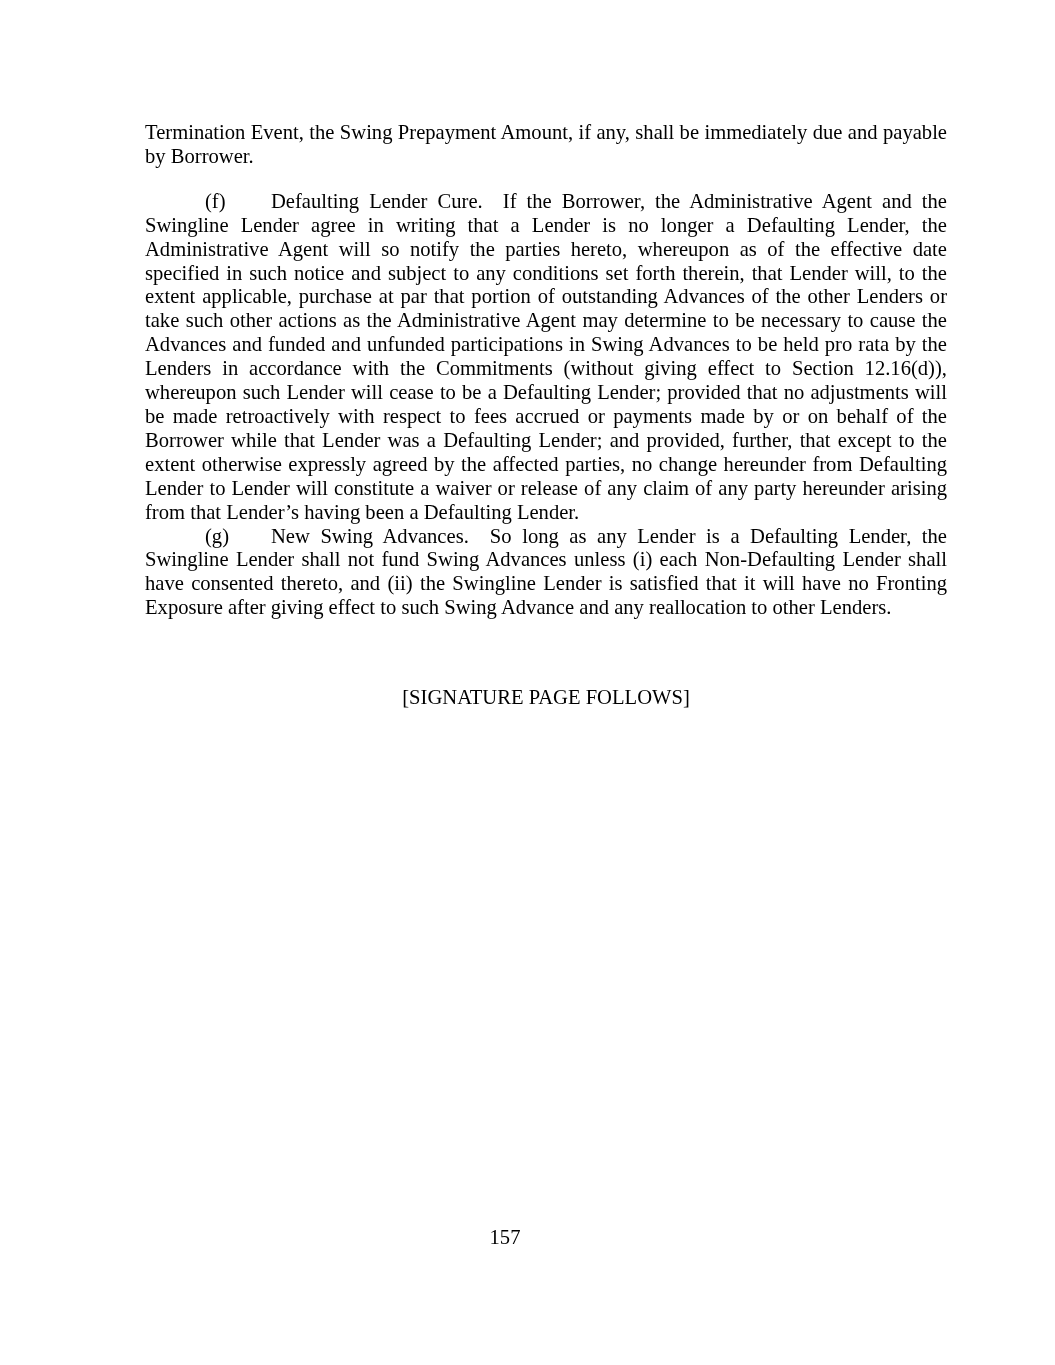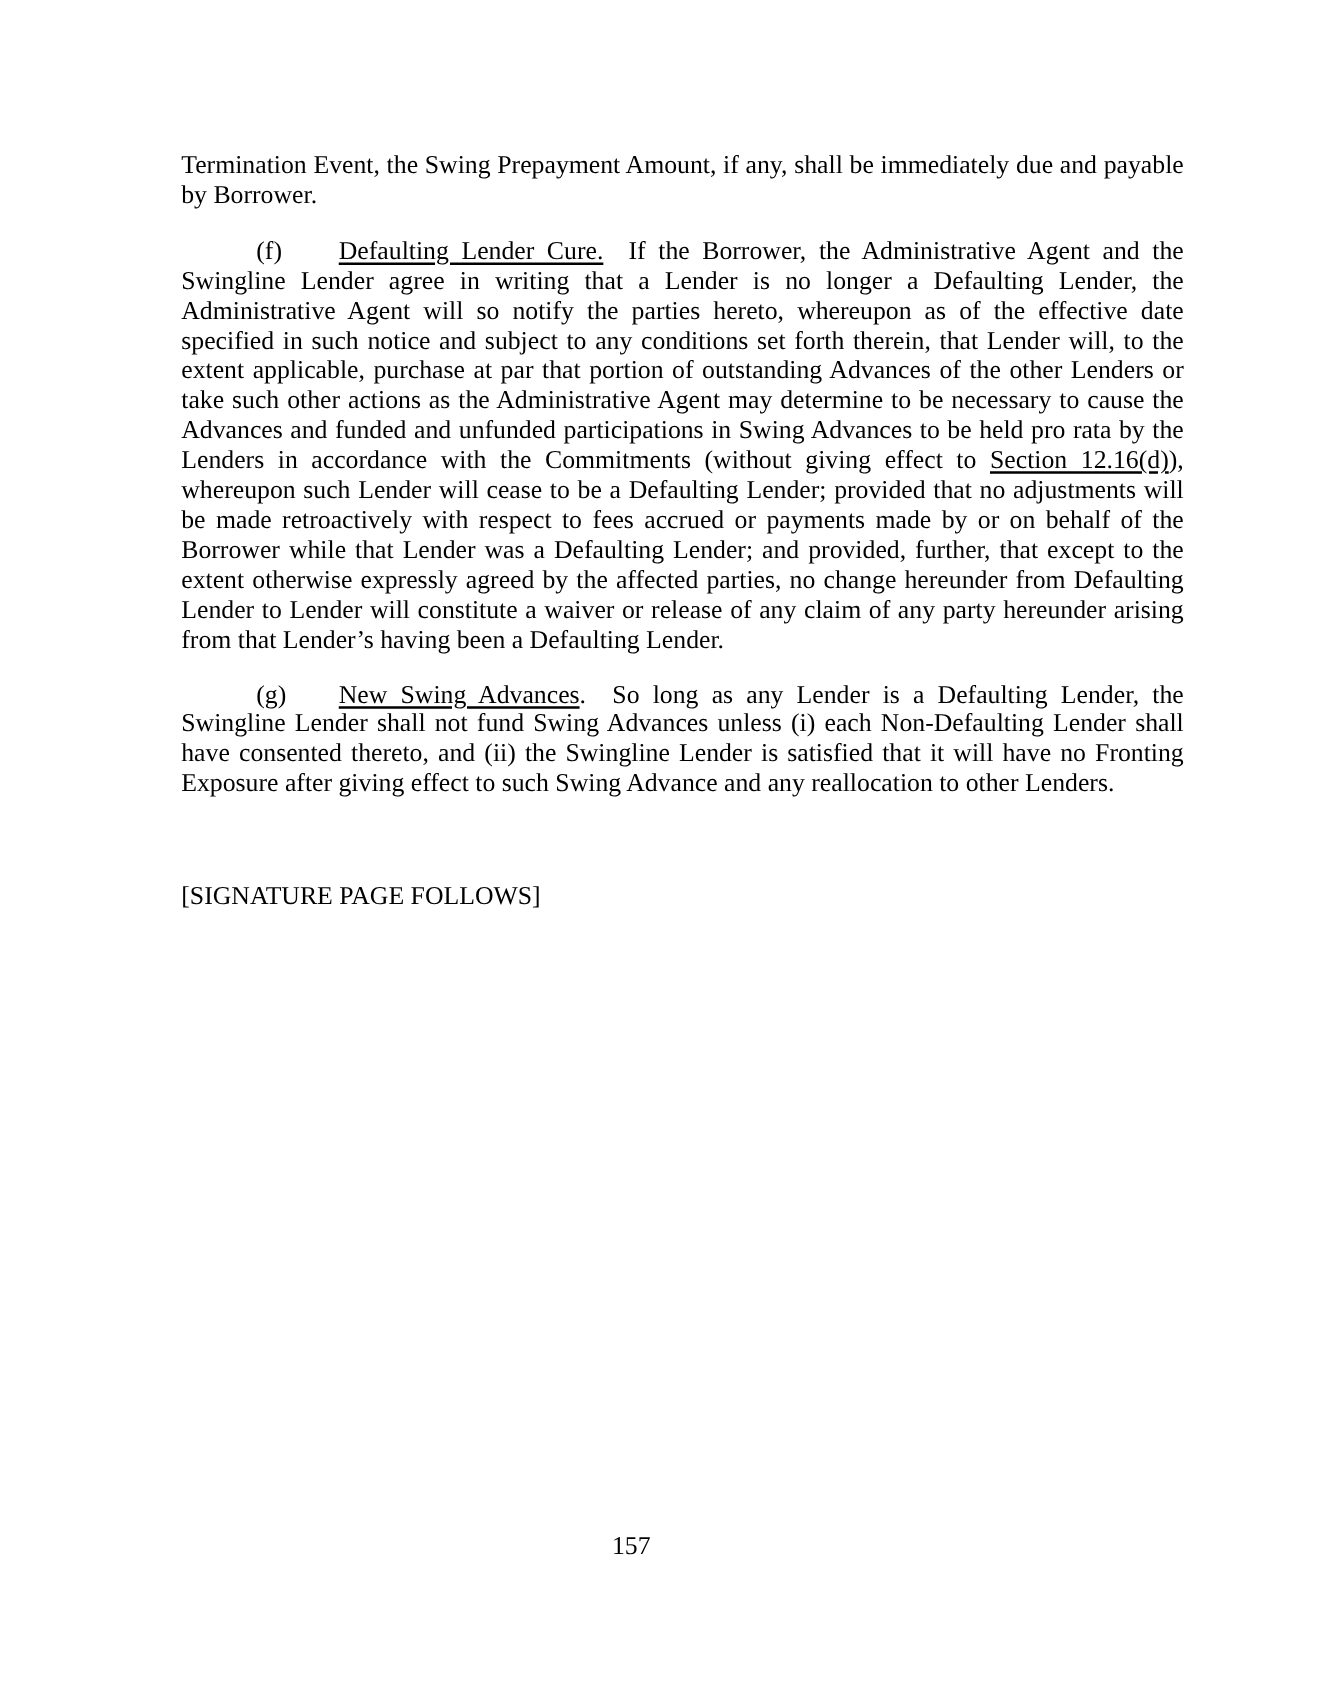--- a/index.html
+++ b/index.html
@@ -20,33 +20,33 @@
     padding-left: 21px;
   }
   .content {
     padding: 121px 129px 0 124px;
   }
   p.para {
     margin: 0;
     text-align: justify;
   }
   p.para-f { margin-top: 21px; }
-  p.para-g { margin-top: 20px; }
+  p.para-g { }
   .plabel {
     display: inline-block;
     width: 66px;
     margin-left: 60px;
   }
   .u {
-    text-decoration: underline;
     text-decoration-thickness: 2px;
     text-underline-offset: 3px;
   }
   .signature {
     margin: 66px 0 0 0;
+    text-align: center;
   }
   .pagenum {
     position: absolute;
     top: 1226px;
     left: 0;
     width: 1010px;
     text-align: center;
   }
 </style>
 </head>

